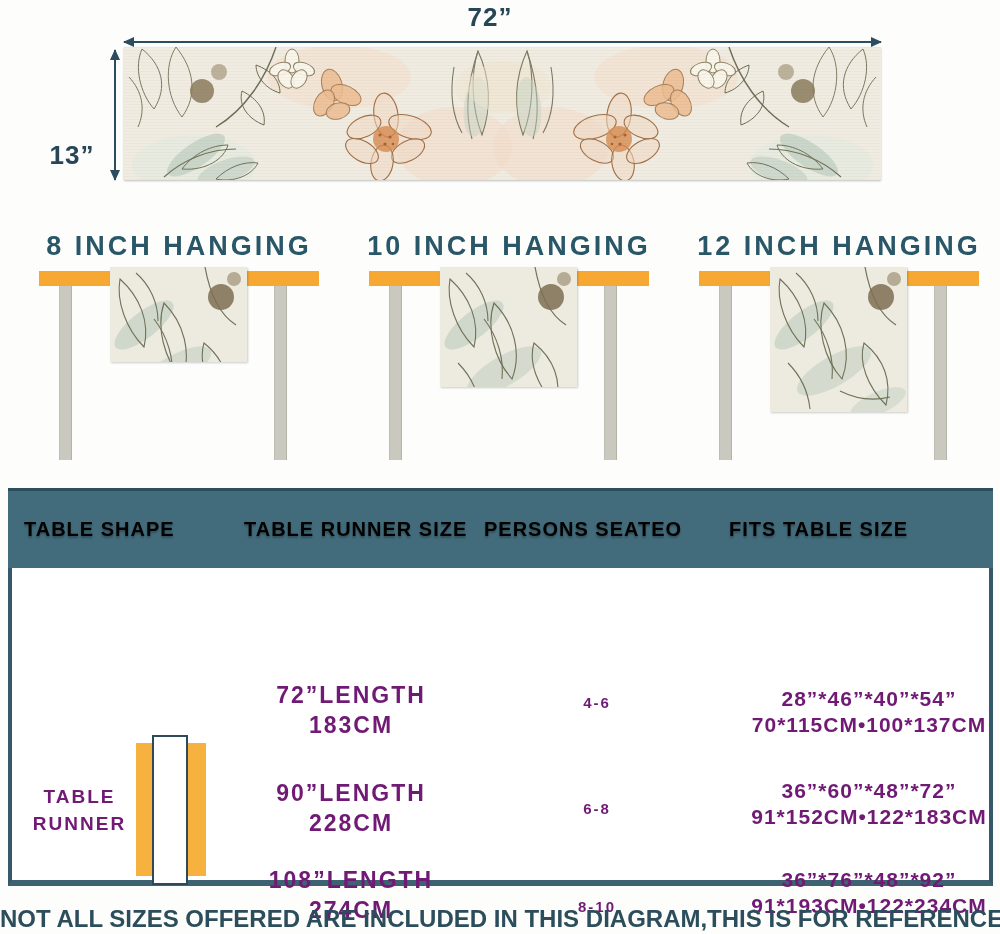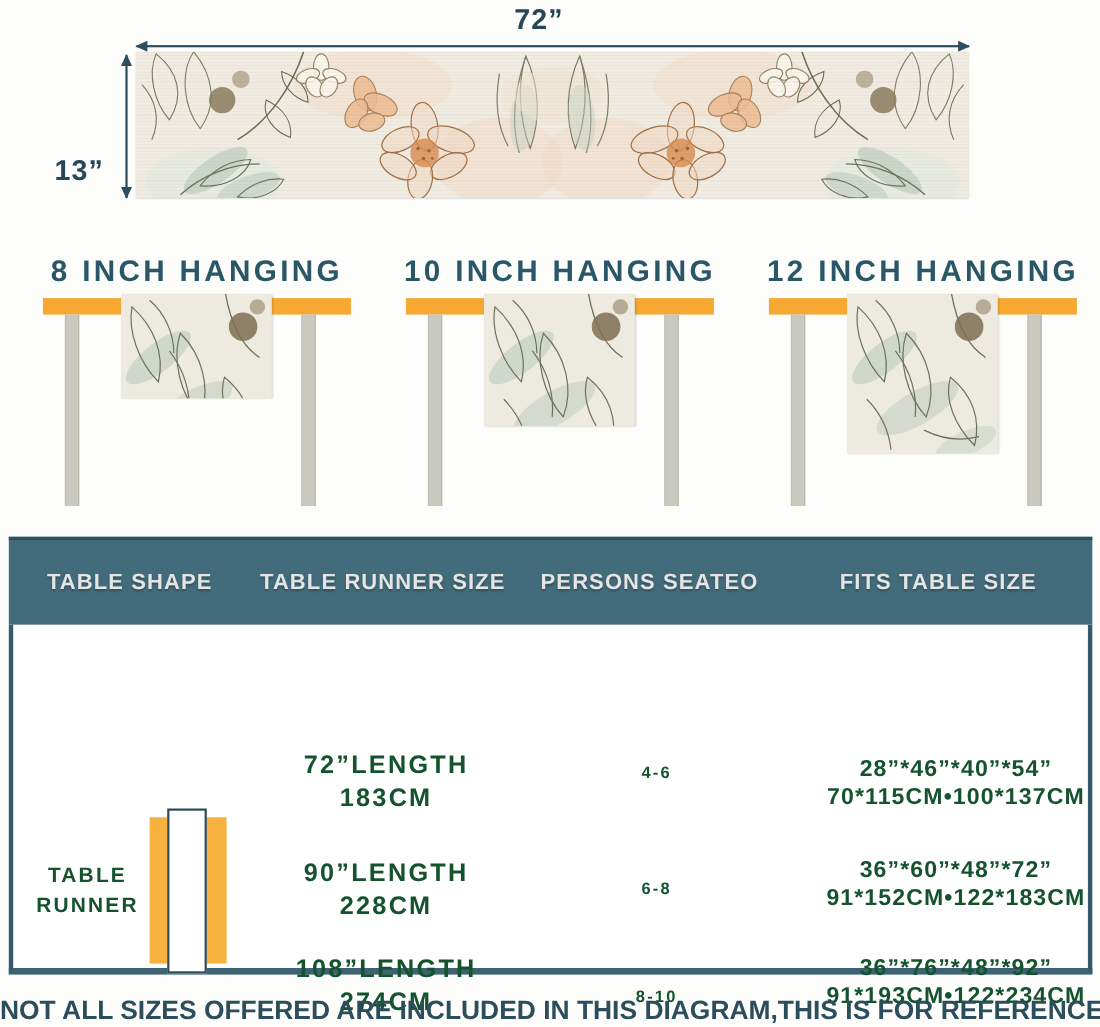--- a/index.html
+++ b/index.html
@@ -43,29 +43,29 @@
   #drape-0{ left:110px; height:95px; }
   #drape-1{ left:440px; height:120px; }
   #drape-2{ left:770px; height:145px; }
 
   
   #size-table{ position:absolute; left:8px; top:488px; width:985px; height:398px; }
   #size-table-header{
     position:absolute; left:0; top:0; width:985px; height:80px; background:#426c7b;
     border-top:3px solid #2c4f5d; display:flex; align-items:center;
   }
-  .th{ color:#e5e5e5; font-weight:bold; font-size:20px; letter-spacing:1px; text-align:center;
-    text-shadow:0 2px 2px rgba(0,0,0,.28); white-space:nowrap; }
+  .th{ color:#000000; font-weight:bold; font-size:20px; letter-spacing:1px; 
+    text-shadow:0 2px 2px rgba(0,0,0,.28); white-space:nowrap;padding-left:16px; }
   .th:nth-child(1){ width:220px; } .th:nth-child(2){ width:240px; }
   .th:nth-child(3){ width:245px; } .th:nth-child(4){ width:280px; }
   #size-table-body{
     position:absolute; left:0; top:80px; width:985px; height:318px; background:#ffffff;
     border:4px solid #35596a; border-top:none; border-bottom:6px solid #3d6271;
   }
-  .cell{ position:absolute; color:#14532d; font-weight:bold; text-align:center; white-space:nowrap; }
+  .cell{ position:absolute; color:#701a75; font-weight:bold; text-align:center; white-space:nowrap; }
   #shape-label{ left:0px; top:215px; width:135px; font-size:19px; letter-spacing:2px; line-height:27px; }
   #shape-diagram-table{ position:absolute; left:124px; top:175px; width:70px; height:133px; background:#f6b13e; }
   #shape-diagram-runner{ position:absolute; left:140px; top:167px; width:36px; height:150px;
     background:#ffffff; border:2px solid #2e4a57; }
   .size-cell{ width:240px; left:219px; font-size:23px; letter-spacing:2px; line-height:30px; }
   #size-0{ top:112px; } #size-1{ top:210px; } #size-2{ top:297px; }
   .persons-cell{ width:160px; left:505px; font-size:15px; letter-spacing:2px; }
   #persons-0{ top:126px; } #persons-1{ top:232px; } #persons-2{ top:330px; }
   .fits-cell{ width:330px; left:692px; font-size:21px; letter-spacing:1px; line-height:26px; }
   #fits-0{ top:118px; } #fits-1{ top:210px; } #fits-2{ top:299px; }

